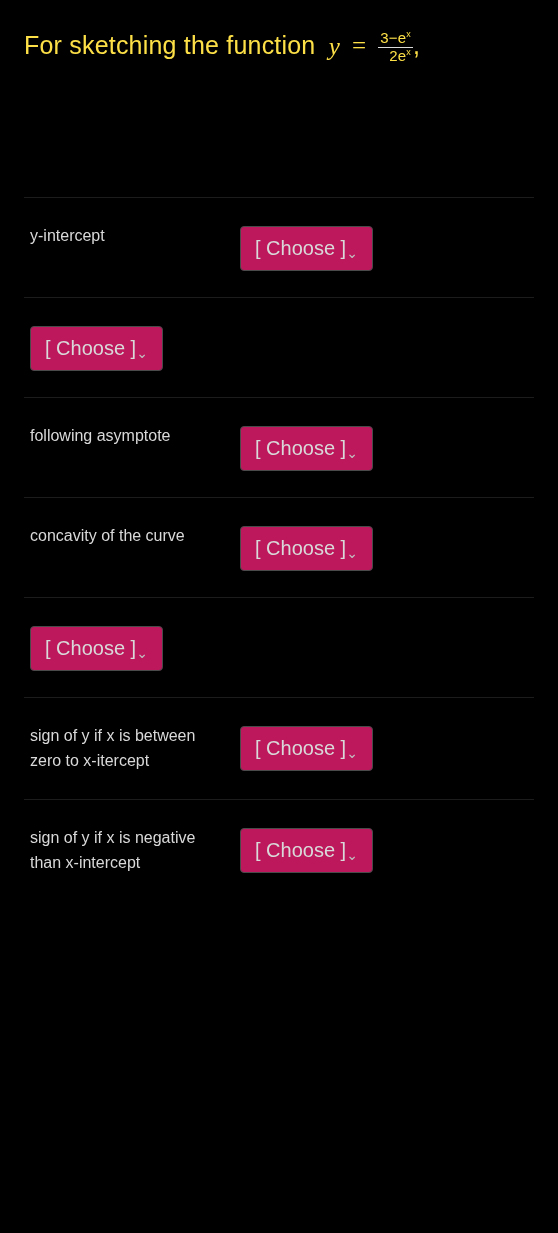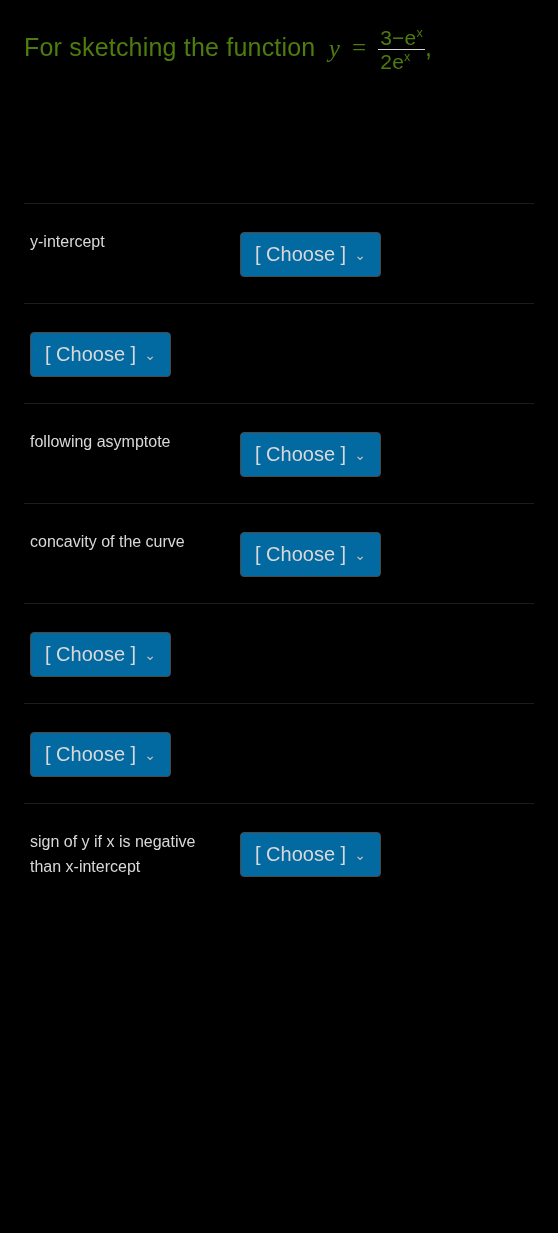--- a/index.html
+++ b/index.html
@@ -1,28 +1,28 @@
 <!DOCTYPE html>
 <html><head>
 <meta charset="utf-8">
 <style>
   html,body{margin:0;padding:0;background:#000;color:#d9d9d9;font-family:"Helvetica Neue",Arial,sans-serif;width:558px;height:1233px;overflow:hidden}
   .page{padding:26px 24px 0 24px;box-sizing:border-box}
-  .prompt{font-size:25px;line-height:1.55;color:#4d7c0f;letter-spacing:.2px}
+  .prompt{font-size:25px;line-height:1.55;color:#fde047;letter-spacing:.2px}
   .formula{font-family:"Times New Roman",Times,serif;font-style:italic;display:inline-block;vertical-align:middle;margin:0 6px}
-  .frac{display:inline-flex;flex-direction:column;align-items:flex-start;font-size:21px;vertical-align:middle;margin-left:6px}
+  .frac{display:inline-flex;flex-direction:column;align-items:flex-end;font-size:15px;vertical-align:middle;margin-left:6px}
   .frac .num{border-bottom:1px solid #d9d9d9;padding:0 2px;line-height:1.1}
   .frac .den{padding:0 2px;line-height:1.1}
   .eq{font-family:"Times New Roman",Times,serif;font-style:normal;margin:0 6px}
   sup{font-size:.6em}
   .items{margin-top:130px}
   .row{display:flex;align-items:flex-start;border-top:1px solid #1c1c1c;padding:26px 6px 26px 6px;min-height:70px;box-sizing:border-box}
   .label{flex:0 0 200px;font-size:16px;line-height:1.55;color:#d9d9d9;padding-right:10px}
   .sel-wrap{flex:0 0 auto;margin-top:2px}
-  .select{display:flex;align-items:center;gap:8px;border:1px solid #4a4a4a;border-radius:4px;background:#0369a1;color:#d9d9d9;font-size:20px;padding:10px 14px;cursor:pointer;user-select:none;white-space:nowrap}
+  .select{display:flex;align-items:flex-end;gap:0;border:1px solid #4a4a4a;border-radius:4px;background:#be185d;color:#d9d9d9;font-size:20px;padding:10px 14px;cursor:pointer;user-select:none;white-space:nowrap}
   .chev{font-size:14px;color:#bfbfbf;line-height:1}
 </style>
 </head>
 <body>
 
 <div class="page">
 
   <div class="prompt">
     <span>For sketching the function </span><span class="formula">y</span><span class="eq">=</span><span class="frac">
       <span class="num"><span>3−</span><span>e</span><sup>x</sup></span>
@@ -75,20 +75,21 @@
     <div class="row">
       <div class="sel-wrap">
         <div class="select">
           <span>[ Choose ]</span>
           <span class="chev">⌄</span>
         </div>
       </div>
     </div>
 
     <div class="row">
+      <div class="label">sign of y if x is between zero to x-itercept</div>
       <div class="sel-wrap">
         <div class="select">
           <span>[ Choose ]</span>
           <span class="chev">⌄</span>
         </div>
       </div>
     </div>
 
     <div class="row">
       <div class="label">sign of y if x is negative than x-intercept</div>

